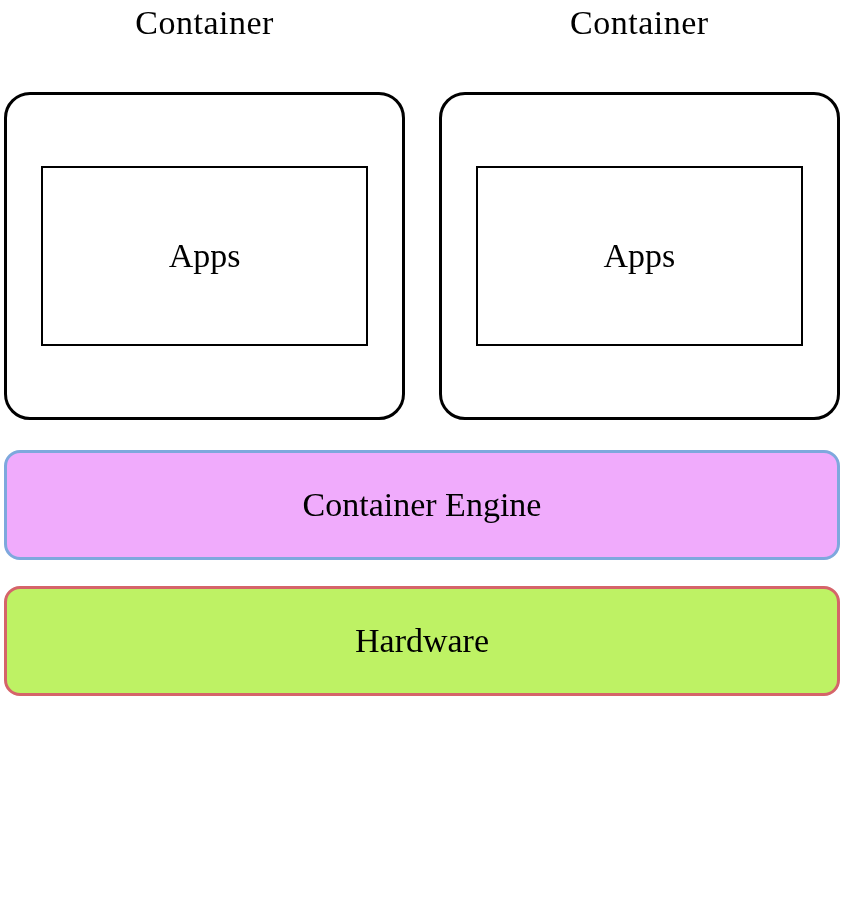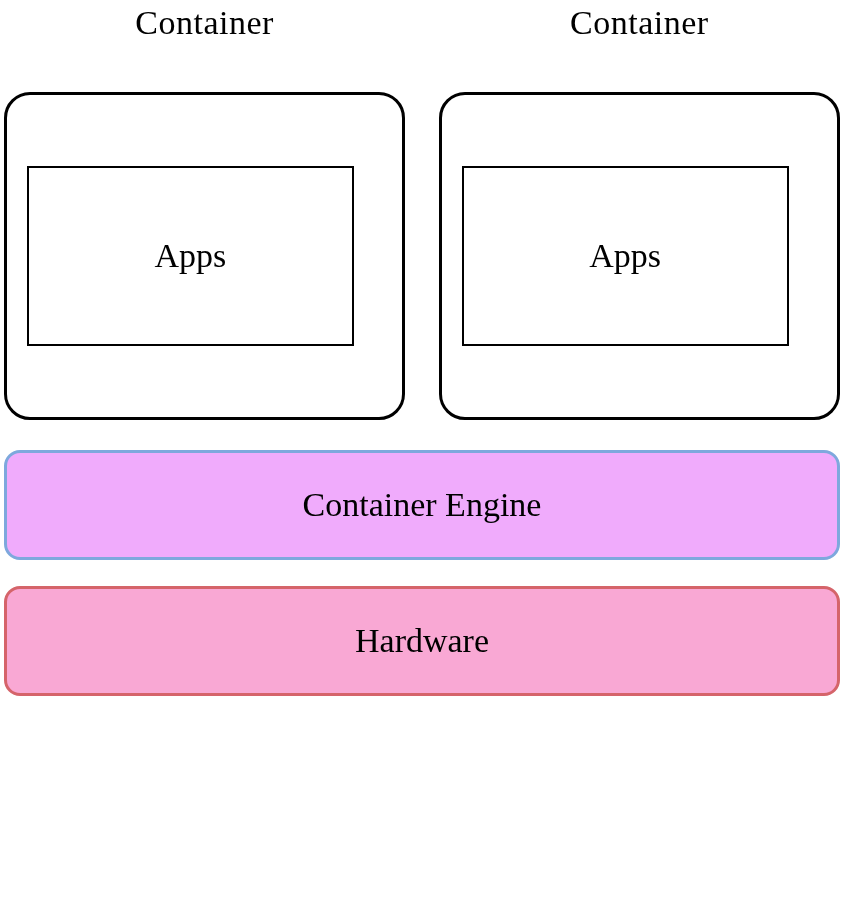--- a/index.html
+++ b/index.html
@@ -41,20 +41,21 @@
       justify-content: space-between;
       margin-bottom: 30px;
     }
     .container-box {
       width: 48%;
       height: 328px;
       border: 3px solid #000;
       border-radius: 26px;
       display: flex;
       align-items: center;
+      justify-content: center;
       padding: 20px;
     }
     .apps-box {
       width: 92%;
       height: 180px;
       border: 2.5px solid #000;
       display: flex;
       align-items: center;
       justify-content: center;
     }
@@ -75,21 +76,21 @@
     }
     .layer-engine {
       background: #f0abfc;
       border-color: #7ea8dd;
     }
     .layer-hostos {
       background: #fdf1c6;
       border-color: #e6c656;
     }
     .layer-hardware {
-      background: #f9a8d4;
+      background: #bef264;
       border-color: #d5646a;
       margin-bottom: 0;
     }
     .layer-text {
       font-size: 34px;
       color: #000;
     }
   </style>
 </head>
 <body>

